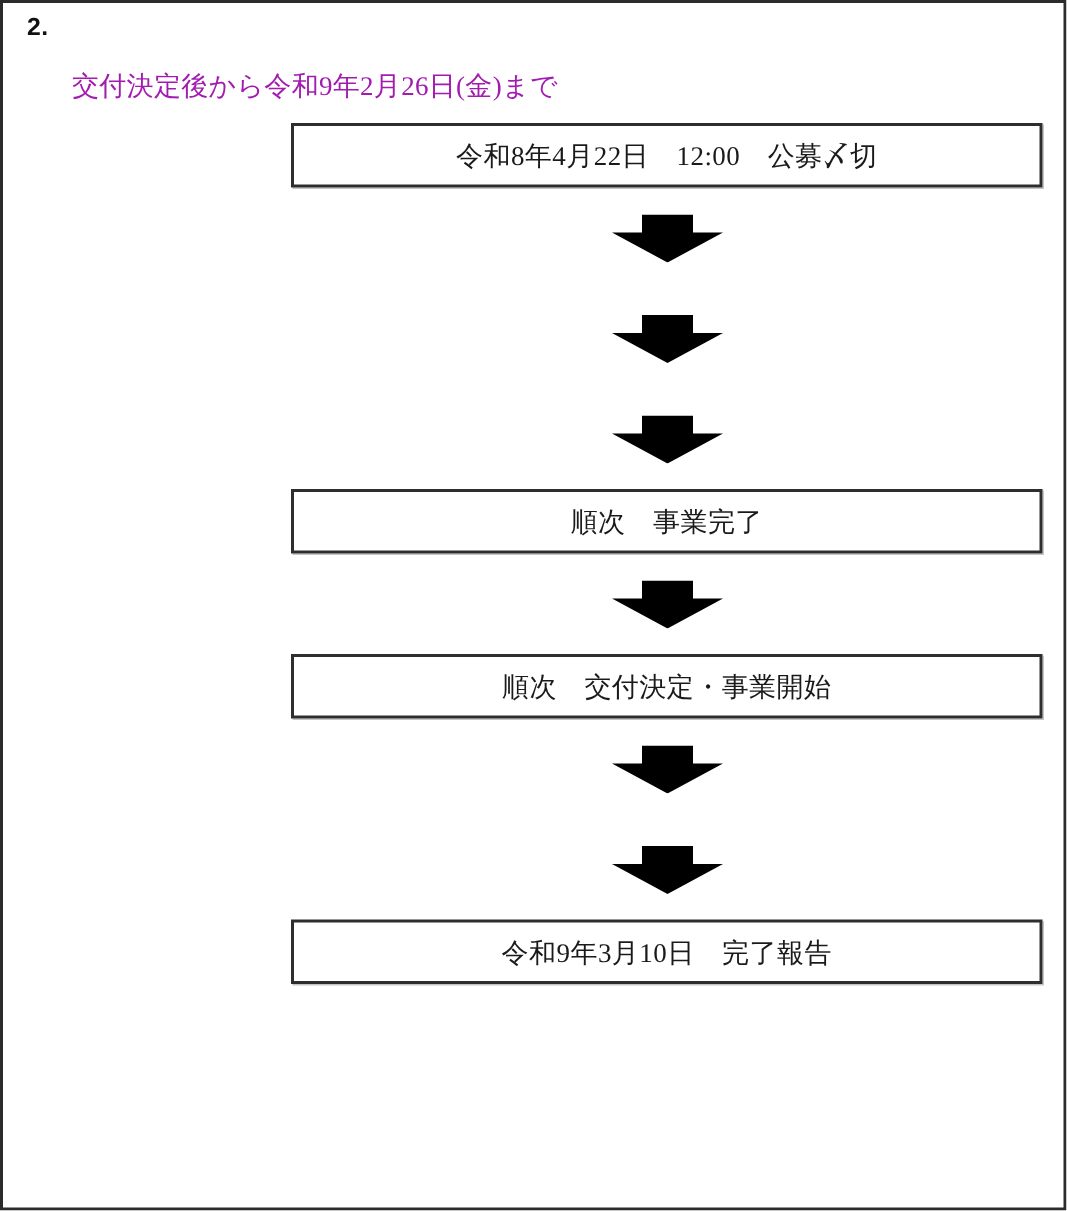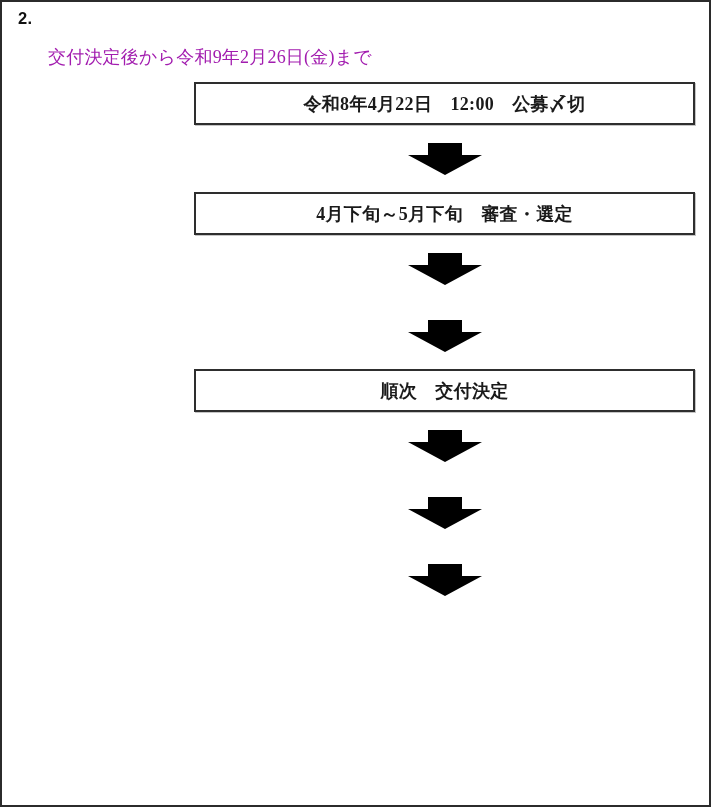--- a/index.html
+++ b/index.html
@@ -71,21 +71,20 @@
   .flow-box {
     box-sizing: border-box;
     width: 501px;
     height: 43px;
     border: 2px solid #2e2e2e;
     background: #ffffff;
     display: flex;
     align-items: center;
     justify-content: center;
     box-shadow: 1px 1px 0 0 rgba(150,150,150,0.55);
-    font-weight: bold;
   }
 
   .flow-label {
     font-family: "Liberation Serif", "DejaVu Serif", serif;
     font-size: 18px;
     color: #1a1a1a;
     letter-spacing: 0.3px;
     white-space: pre;
     line-height: 1;
   }
@@ -115,50 +114,55 @@
       <div class="flow-step">
         <div class="flow-box">
           <span class="flow-label">令和8年4月22日　12:00　公募〆切</span>
         </div>
       </div>
       <div class="arrow-wrap">
         <svg width="74" height="32" viewBox="0 0 74 32">
           <polygon points="20,0 54,0 54,12 74,12 37,32 0,12 20,12" fill="#000000"></polygon>
         </svg>
       </div>
+      <div class="arrow-wrap">
+        <svg width="74" height="32" viewBox="0 0 74 32">
+          <polygon points="20,0 54,0 54,12 74,12 37,32 0,12 20,12" fill="#000000"></polygon>
+        </svg>
+      </div>
+      <div class="arrow-wrap">
+        <svg width="74" height="32" viewBox="0 0 74 32">
+          <polygon points="20,0 54,0 54,12 74,12 37,32 0,12 20,12" fill="#000000"></polygon>
+        </svg>
+      </div>
       <div class="flow-step">
         <div class="flow-box">
-          <span class="flow-label">4月下旬～5月下旬　審査・選定</span>
+          <span class="flow-label">順次　事業完了</span>
+        </div>
+      </div>
+      <div class="arrow-wrap">
+        <svg width="74" height="32" viewBox="0 0 74 32">
+          <polygon points="20,0 54,0 54,12 74,12 37,32 0,12 20,12" fill="#000000"></polygon>
+        </svg>
+      </div>
+      <div class="flow-step">
+        <div class="flow-box">
+          <span class="flow-label">順次　交付決定・事業開始</span>
         </div>
       </div>
       <div class="arrow-wrap">
         <svg width="74" height="32" viewBox="0 0 74 32">
           <polygon points="20,0 54,0 54,12 74,12 37,32 0,12 20,12" fill="#000000"></polygon>
         </svg>
       </div>
       <div class="arrow-wrap">
         <svg width="74" height="32" viewBox="0 0 74 32">
           <polygon points="20,0 54,0 54,12 74,12 37,32 0,12 20,12" fill="#000000"></polygon>
         </svg>
       </div>
       <div class="flow-step">
         <div class="flow-box">
-          <span class="flow-label">順次　交付決定</span>
+          <span class="flow-label">令和9年3月10日　完了報告</span>
         </div>
-      </div>
-      <div class="arrow-wrap">
-        <svg width="74" height="32" viewBox="0 0 74 32">
-          <polygon points="20,0 54,0 54,12 74,12 37,32 0,12 20,12" fill="#000000"></polygon>
-        </svg>
-      </div>
-      <div class="arrow-wrap">
-        <svg width="74" height="32" viewBox="0 0 74 32">
-          <polygon points="20,0 54,0 54,12 74,12 37,32 0,12 20,12" fill="#000000"></polygon>
-        </svg>
-      </div>
-      <div class="arrow-wrap">
-        <svg width="74" height="32" viewBox="0 0 74 32">
-          <polygon points="20,0 54,0 54,12 74,12 37,32 0,12 20,12" fill="#000000"></polygon>
-        </svg>
       </div>
     </div>
 
 </div>
 
 </body></html>

